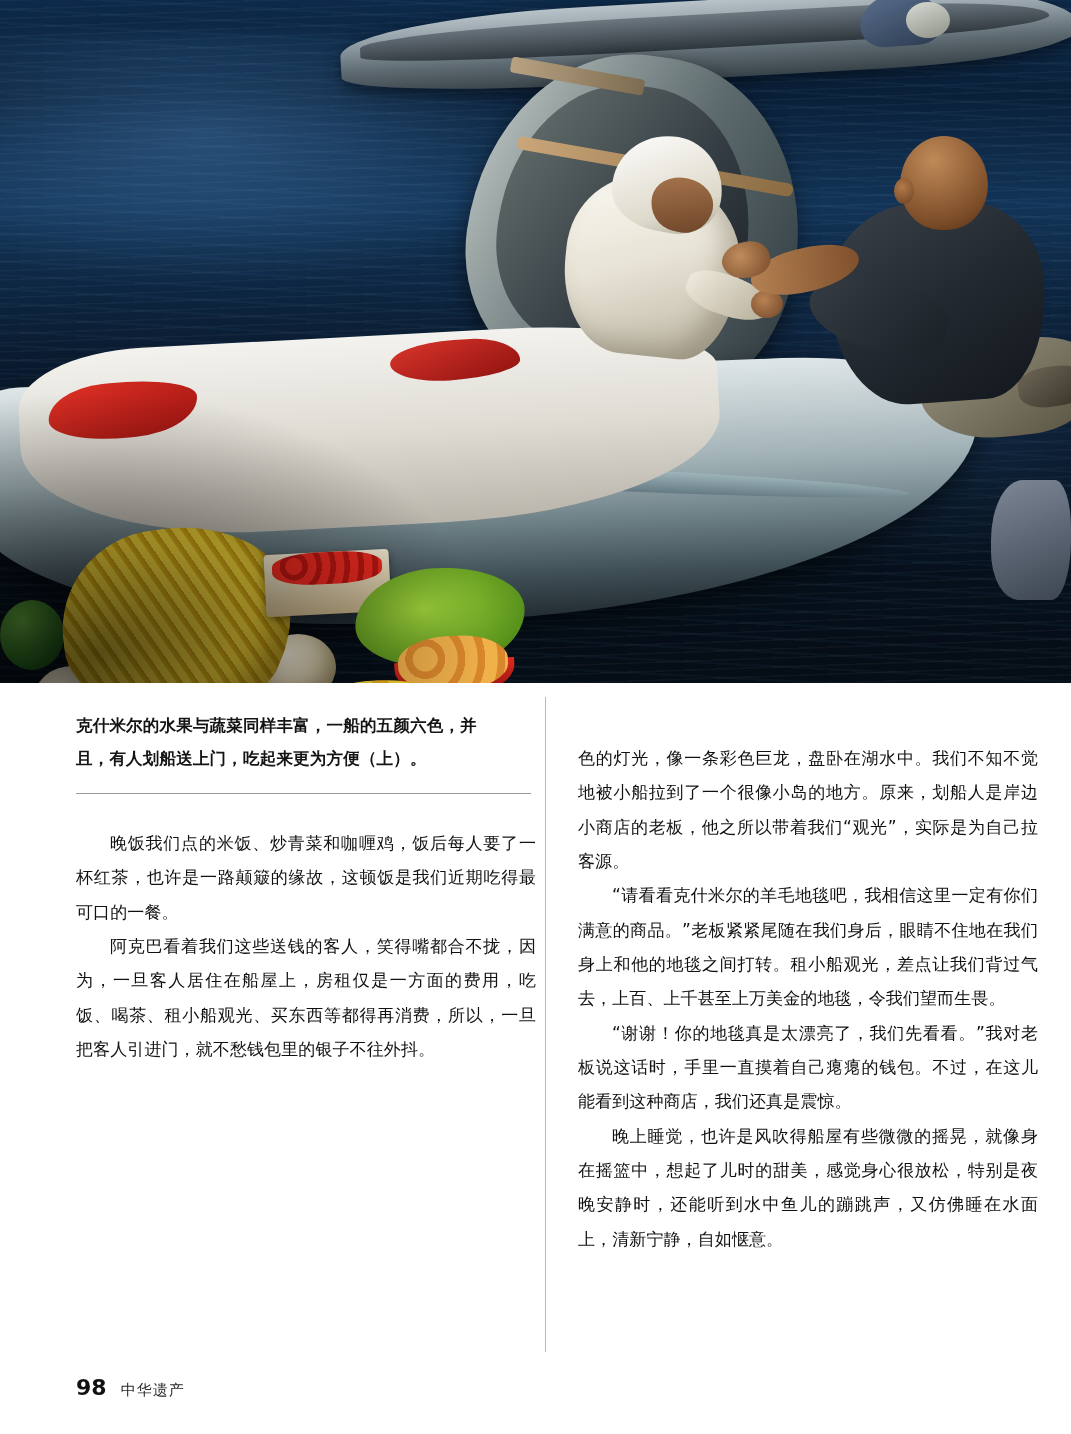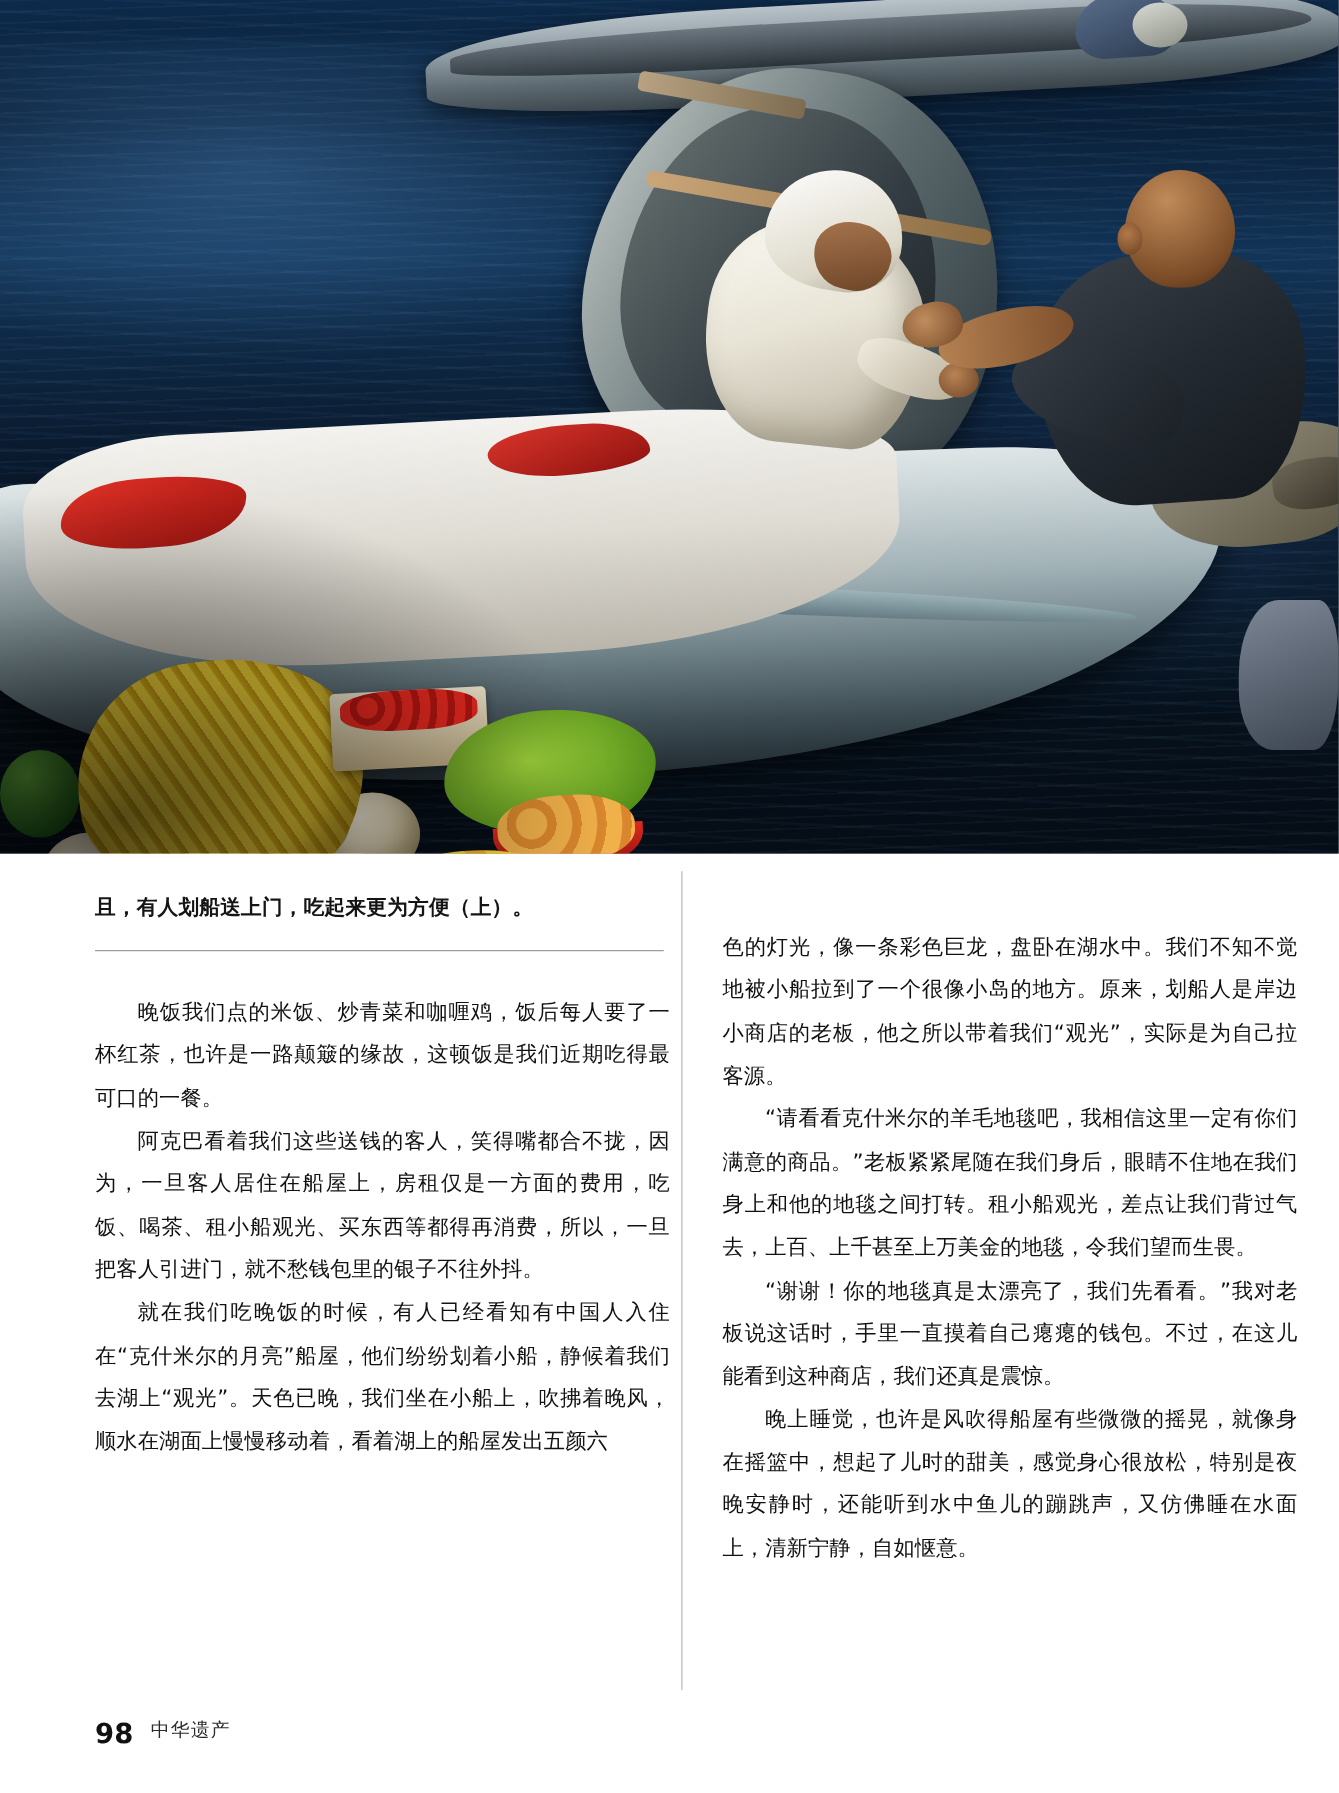--- a/index.html
+++ b/index.html
@@ -472,21 +472,21 @@
     margin-top: 32px;
   }
   .body-text p { margin: 0; }
   .indent { text-indent: 2em; }
 
   .footer {
     position: absolute;
     left: 76px;
     top: 692px;
     display: flex;
-    align-items: flex-start;
+    align-items: flex-end;
     gap: 14px;
   }
   .folio {
     font-family: "DejaVu Sans", "Liberation Sans", sans-serif;
     font-size: 22px;
     font-weight: 700;
     color: #111;
   }
   .mag-name {
     font-family: "DejaVu Sans", "Liberation Sans", sans-serif;
@@ -569,27 +569,27 @@
 
   <div class="far-person"></div>
   <div class="dark-corner"></div>
 </div>
 
 <div class="page-body">
   <div class="col-rule"></div>
 
   <div class="col col-left">
     <div class="caption">
+      <p>克什米尔的水果与蔬菜同样丰富，一船的五颜六色，并</p>
       <p>且，有人划船送上门，吃起来更为方便（上）。</p>
     </div>
     <div class="cap-rule"></div>
     <div class="body-text">
       <p class="indent">晚饭我们点的米饭、炒青菜和咖喱鸡，饭后每人要了一杯红茶，也许是一路颠簸的缘故，这顿饭是我们近期吃得最可口的一餐。</p>
       <p class="indent">阿克巴看着我们这些送钱的客人，笑得嘴都合不拢，因为，一旦客人居住在船屋上，房租仅是一方面的费用，吃饭、喝茶、租小船观光、买东西等都得再消费，所以，一旦把客人引进门，就不愁钱包里的银子不往外抖。</p>
-      <p class="indent">就在我们吃晚饭的时候，有人已经看知有中国人入住在“克什米尔的月亮”船屋，他们纷纷划着小船，静候着我们去湖上“观光”。天色已晚，我们坐在小船上，吹拂着晚风，顺水在湖面上慢慢移动着，看着湖上的船屋发出五颜六</p>
     </div>
   </div>
 
   <div class="col col-right">
     <div class="body-text">
       <p>色的灯光，像一条彩色巨龙，盘卧在湖水中。我们不知不觉地被小船拉到了一个很像小岛的地方。原来，划船人是岸边小商店的老板，他之所以带着我们“观光”，实际是为自己拉客源。</p>
       <p class="indent">“请看看克什米尔的羊毛地毯吧，我相信这里一定有你们满意的商品。”老板紧紧尾随在我们身后，眼睛不住地在我们身上和他的地毯之间打转。租小船观光，差点让我们背过气去，上百、上千甚至上万美金的地毯，令我们望而生畏。</p>
       <p class="indent">“谢谢！你的地毯真是太漂亮了，我们先看看。”我对老板说这话时，手里一直摸着自己瘪瘪的钱包。不过，在这儿能看到这种商店，我们还真是震惊。</p>
       <p class="indent">晚上睡觉，也许是风吹得船屋有些微微的摇晃，就像身在摇篮中，想起了儿时的甜美，感觉身心很放松，特别是夜晚安静时，还能听到水中鱼儿的蹦跳声，又仿佛睡在水面上，清新宁静，自如惬意。</p>
     </div>

